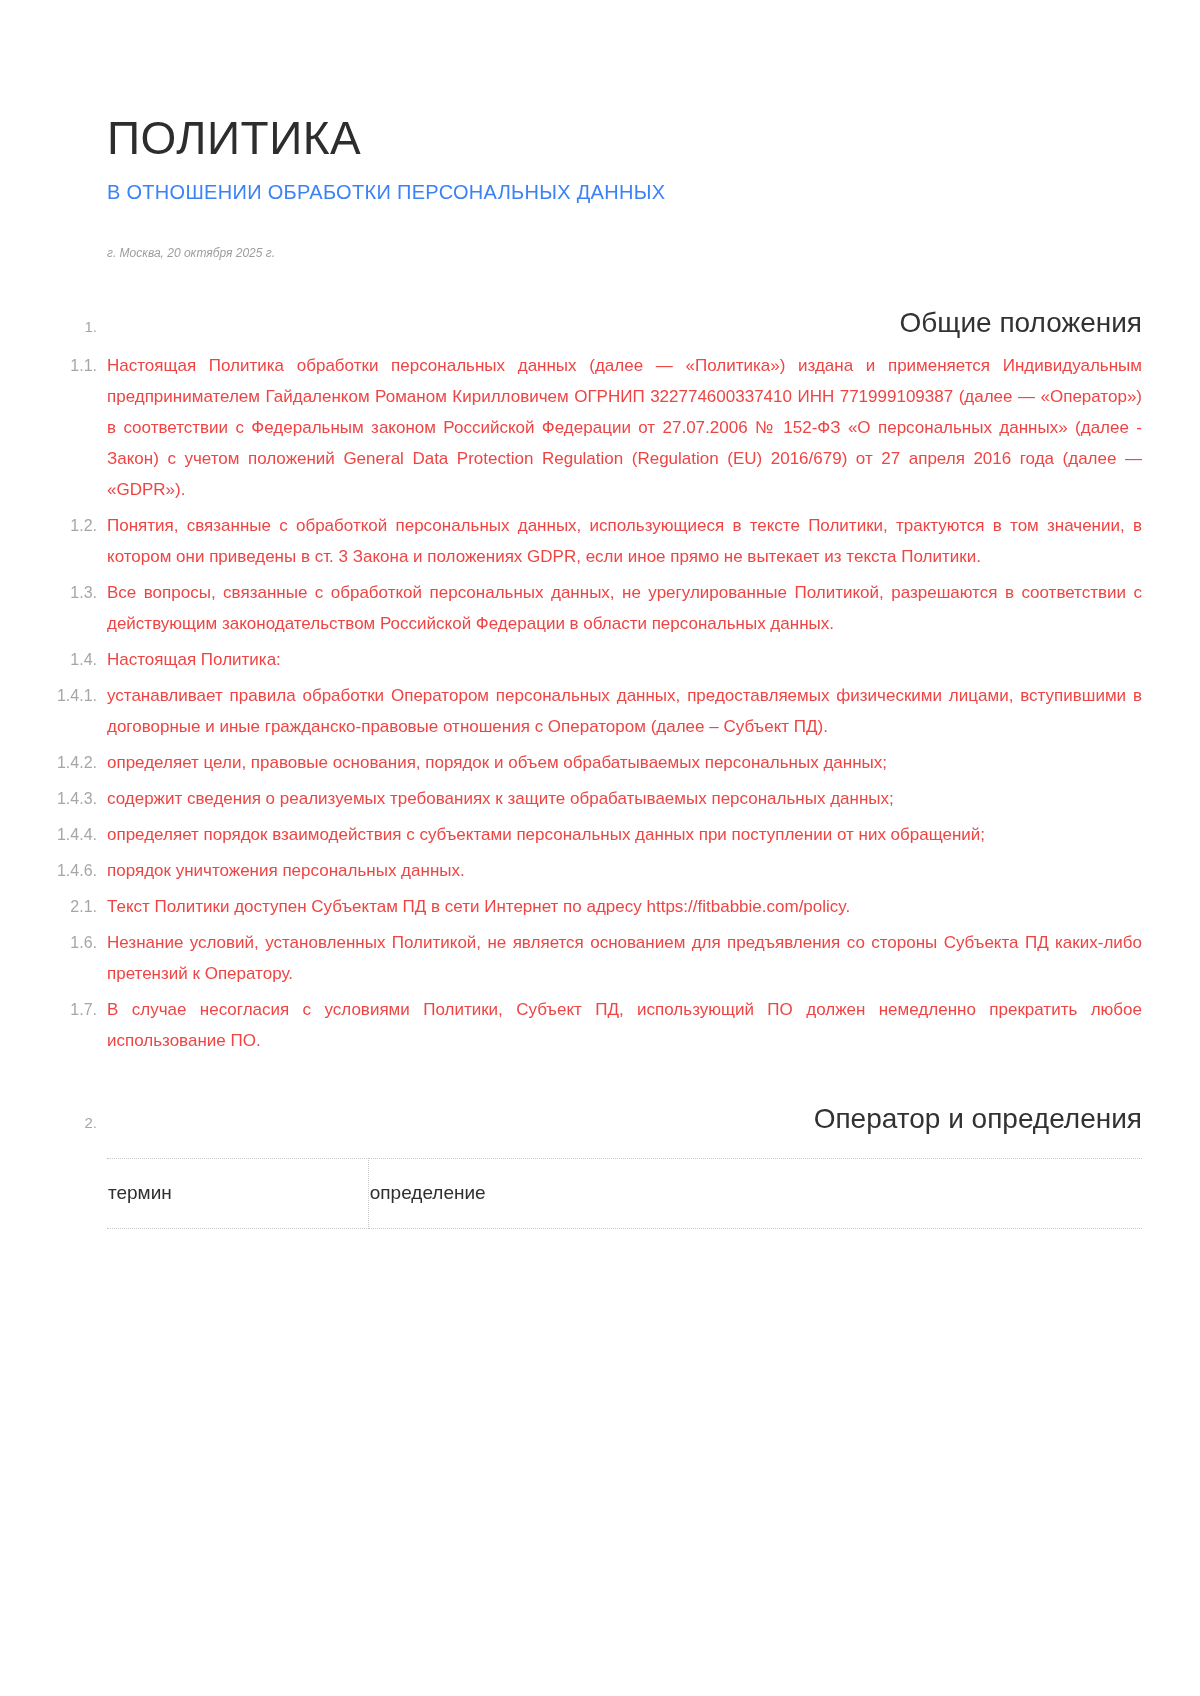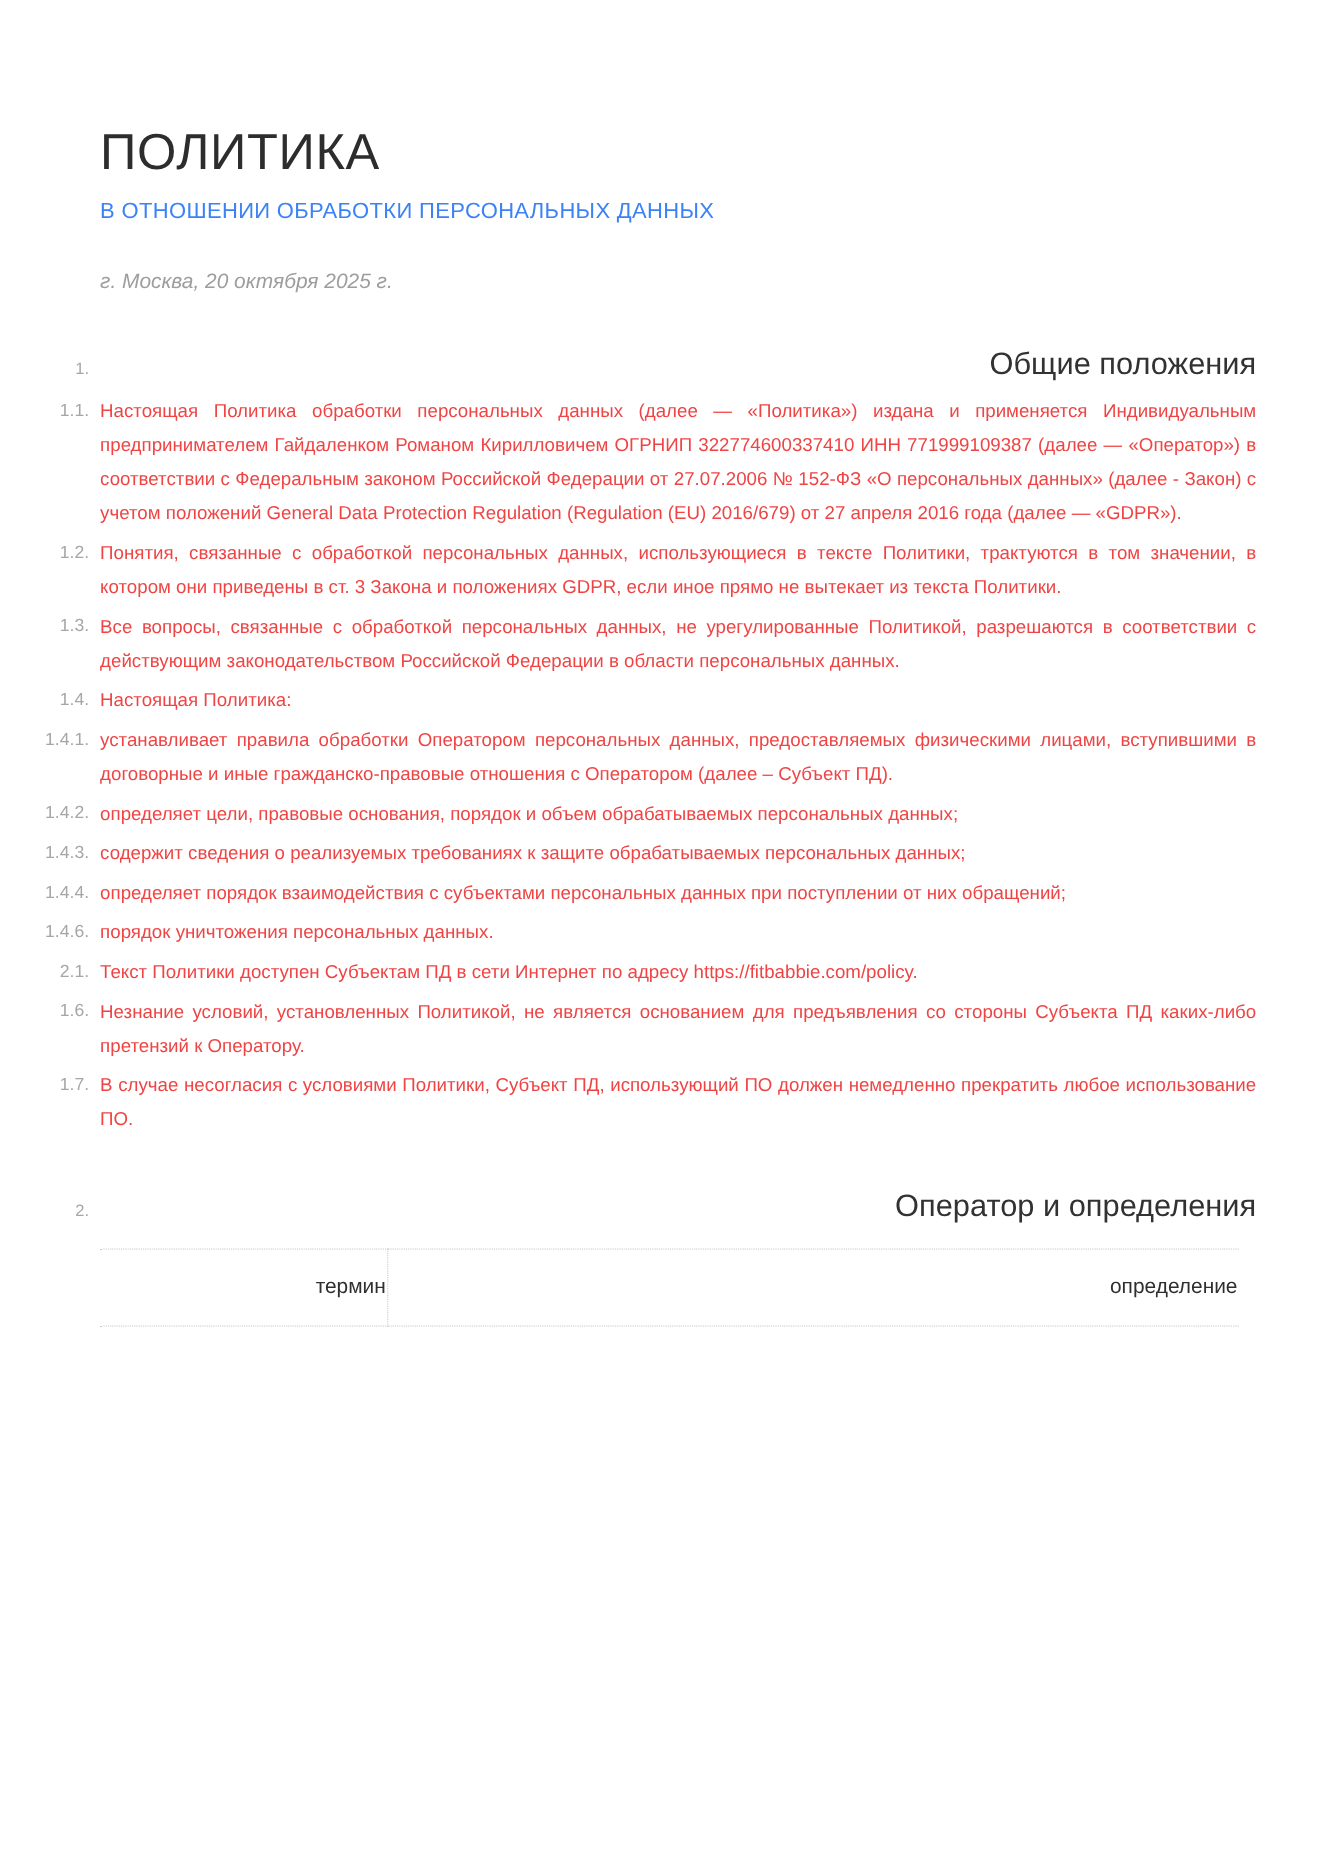--- a/index.html
+++ b/index.html
@@ -11,41 +11,41 @@
     width: 1200px;
     height: 1696px;
     font-family: "Liberation Sans", sans-serif;
     color: #3a3a3a;
     overflow: hidden;
   }
   .page {
     box-sizing: border-box;
     width: 1200px;
     height: 1696px;
-    padding: 113px 58px 0 24px;
+    padding: 113px 58px 0 40px;
     background: #ffffff;
   }
   
   .front { margin-left: 67px; }
   .doc-title {
     font-size: 46px;
     line-height: 1.1;
     color: #2d2d2d;
     letter-spacing: 0.5px;
   }
   .doc-subtitle {
     margin-top: 16px;
     font-size: 20px;
     line-height: 1.2;
     color: #3b82f6;
     letter-spacing: 0.3px;
   }
   .doc-date {
     margin-top: 42px;
-    font-size: 19px;
+    font-size: 12px;
     font-style: italic;
     color: #9d9d9d;
   }
   
   .row { display: flex; margin-bottom: 5px; }
   .row .num {
     flex: 0 0 57px;
     text-align: right;
     padding-right: 10px;
     color: #a6a6a6;
@@ -72,21 +72,21 @@
   .terms {
     margin-left: 67px;
     margin-top: 22px;
     width: 1035px;
     border-collapse: collapse;
     table-layout: fixed;
   }
   .terms th {
     height: 67px;
     vertical-align: middle;
-    text-align: right;
+    text-align: left;
     font-weight: 400;
     font-size: 19px;
     color: #2f2f2f;
     border-top: 1px dotted #c9c9c9;
     border-bottom: 1px dotted #c9c9c9;
   }
   .terms th.col-term {
     width: 25%;
     border-right: 1px dotted #c9c9c9;
   }

